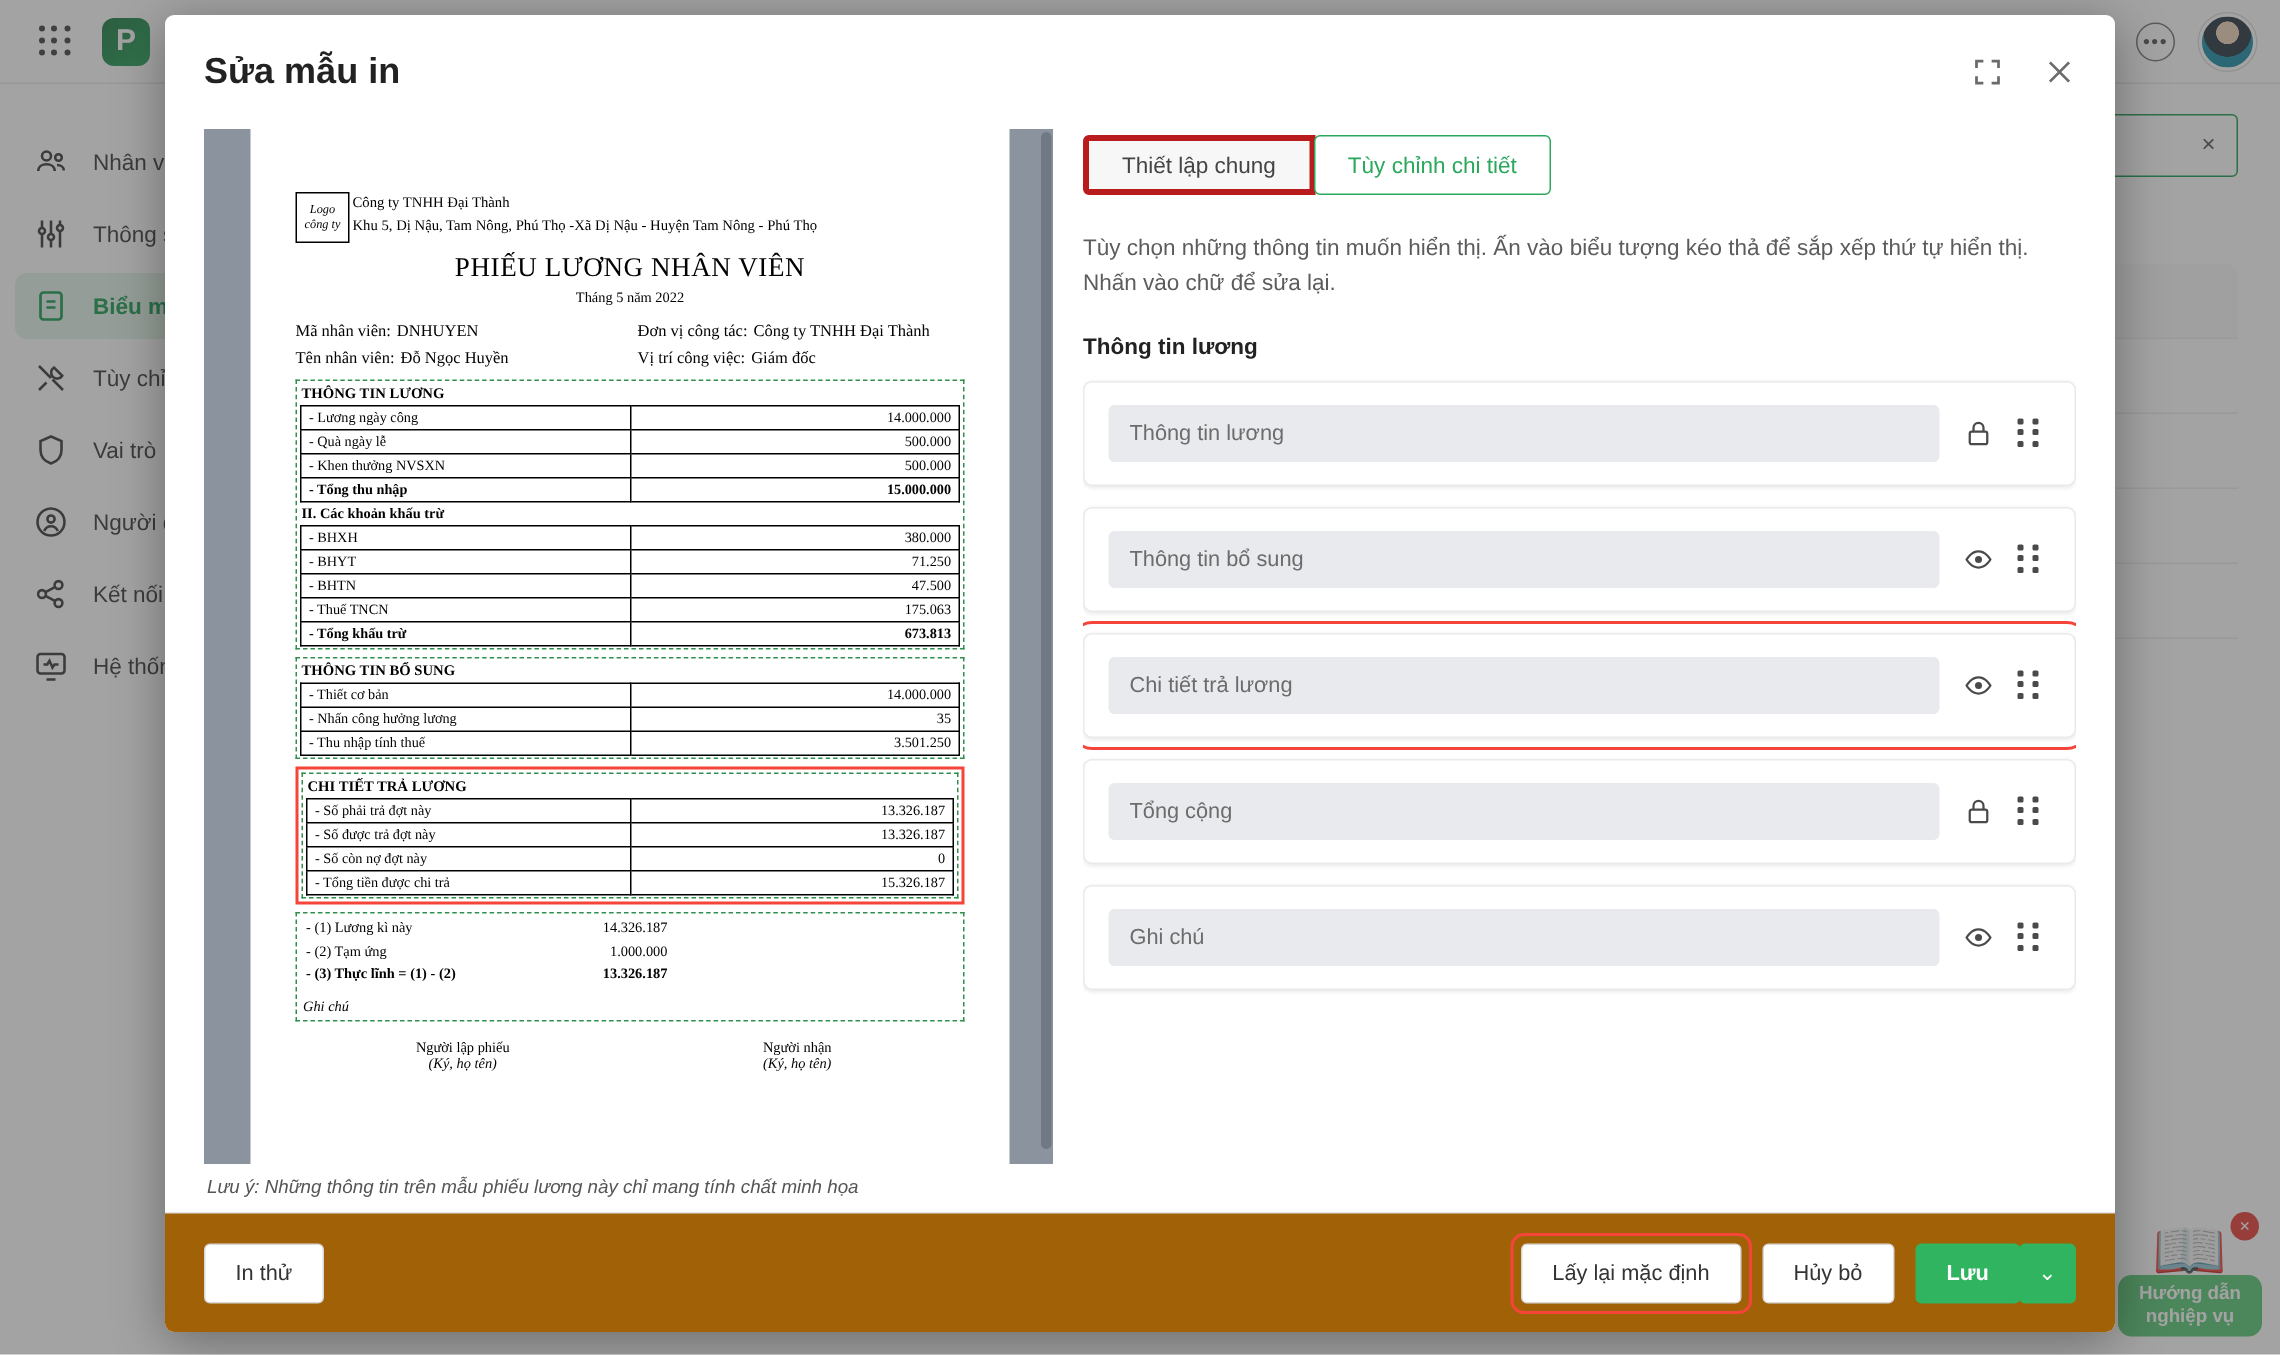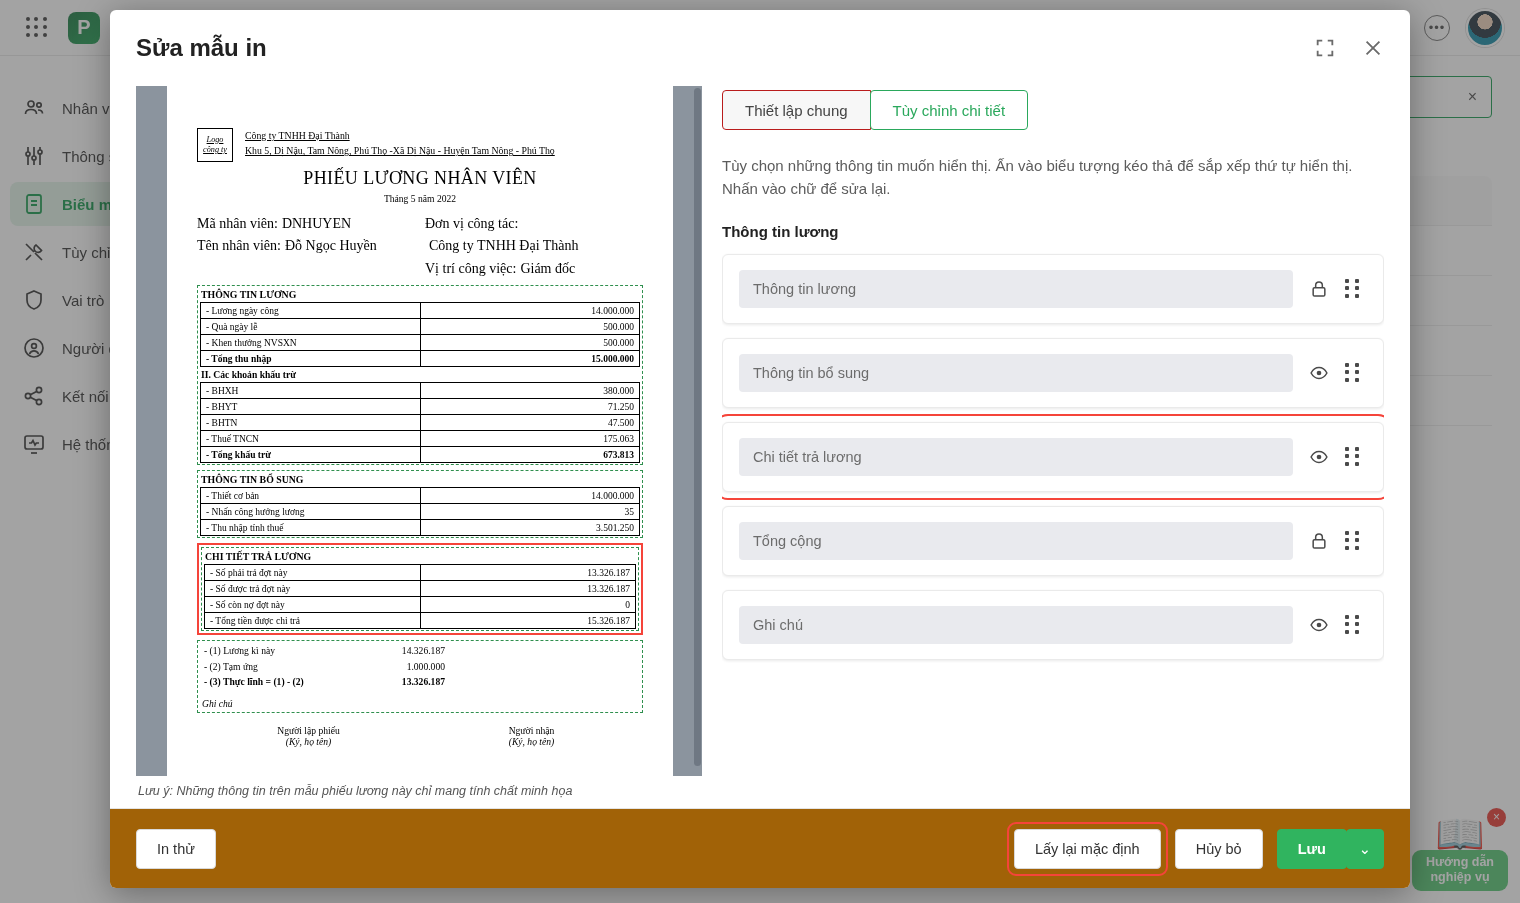--- a/index.html
+++ b/index.html
@@ -107,30 +107,30 @@
   .pv-scrollbar {
     position: absolute; right: 0; top: 0; width: 9px; bottom: 0; background: #8b949e;
   }
   .pv-thumb { position: absolute; right: 1px; top: 2px; width: 7px; height: 678px; background: #6f7883; border-radius: 4px; }
   .preview-note {
     font-size: 12.5px; color: #555; font-style: italic; padding: 8px 2px 10px 2px;
   }
 
   
   .doc { font-family: "Liberation Serif", serif; color: #000; font-size: 9.6px; }
-  .doc-head { display: flex; align-items: flex-start; gap: 12px; text-decoration: underline; }
+  .doc-head { display: flex; align-items: flex-start; gap: 2px; }
   .logo-box {
     width: 36px; height: 34px; border: 1px solid #000; flex: 0 0 36px;
     display: flex; flex-direction: column; align-items: center; justify-content: center;
     font-style: italic; font-size: 8.2px; line-height: 1.25;
   }
   .doc-company { font-size: 9.8px; line-height: 1.55; }
   .doc-title { text-align: center; font-size: 18px; margin-top: 6px; letter-spacing: .4px; }
   .doc-month { text-align: center; font-size: 9.6px; margin-top: 4px; }
-  .doc-meta { display: flex; margin-top: 9px; font-size: 14px; line-height: 1.6; justify-content: flex-end; }
+  .doc-meta { display: flex; margin-top: 9px; font-size: 11px; line-height: 1.6; justify-content: flex-end; }
   .doc-meta-col { flex: 1; }
   .doc-meta-col.right { padding-left: 10px; }
   .meta-k { display: inline-block; }
   .meta-v { display: inline-block; padding-left: 4px; }
 
   .dashed-block { border: 1px dashed #2f8f4e; padding: 2px 2px 1px 2px; margin-top: 5px; }
   .sect-title { font-weight: bold; font-size: 9.8px; padding: 1px 1px 2px 1px; }
   .sub-title { font-weight: bold; font-size: 9.6px; padding: 2px 1px; }
   table.rows { width: 100%; border-collapse: collapse; table-layout: fixed; }
   table.rows td { border: 1px solid #000; padding: 2px 5px; font-size: 9.5px; height: 16px; }
@@ -145,21 +145,21 @@
   .ghi-chu { font-style: italic; font-size: 9.6px; padding: 8px 0 2px 2px; }
   .sign-row { display: flex; margin-top: 12px; text-align: center; font-size: 9.6px; }
   .sign-col { flex: 1; }
   .sign-col .it { font-style: italic; }
 
   
   .settings-pane { flex: 1; min-width: 0; padding-top: 4px; overflow: hidden; }
   .tabs { display: flex; }
   .tab {
     height: 40px; padding: 0 22px; display: flex; align-items: center;
-    font-size: 15px; border: 1px solid #b91c1c; background: #f7f7f7; color: #444;
+    font-size: 15px; border: 4px solid #b91c1c; background: #f7f7f7; color: #444;
   }
   .tab:first-child { border-radius: 4px 0 0 4px; }
   .tab.active {
     background: #fff; color: #2aa85c; border: 1.5px solid #2aa85c; border-radius: 4px;
     font-weight: 500; margin-left: -1px;
   }
   .pane-desc { font-size: 15px; color: #5c5c5c; line-height: 1.55; margin-top: 24px; max-width: 640px; }
   .pane-group-title { font-size: 15px; font-weight: bold; color: #222; margin-top: 22px; }
 
   .field-card {

